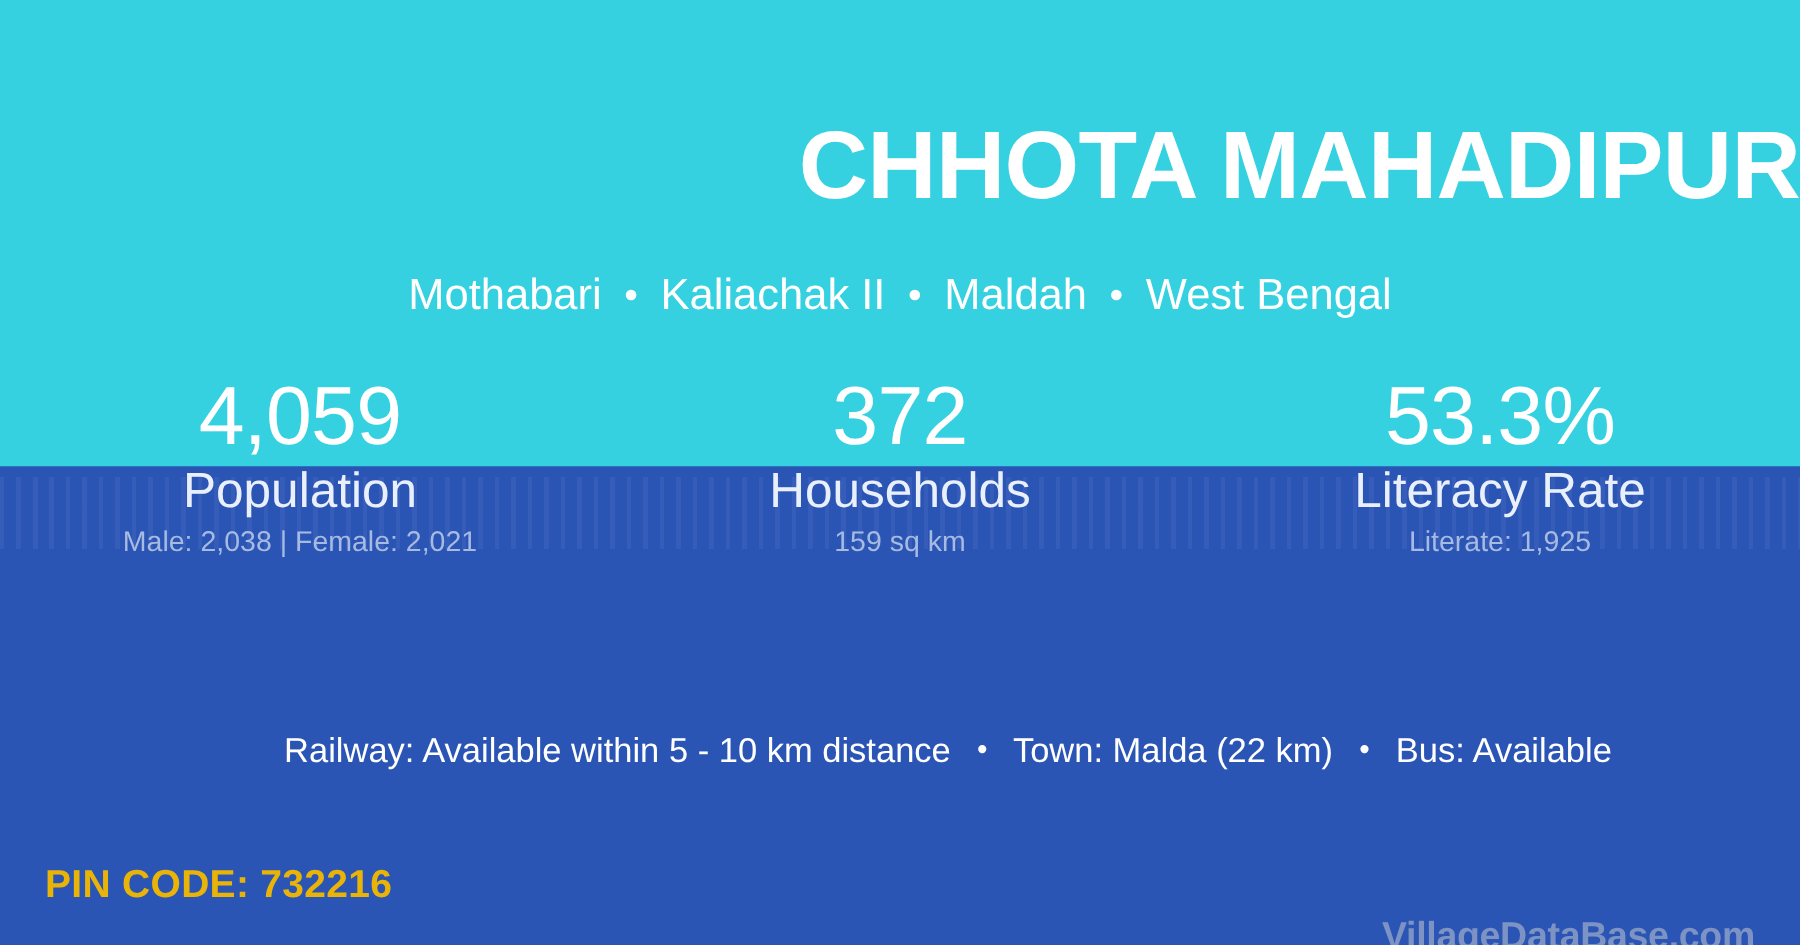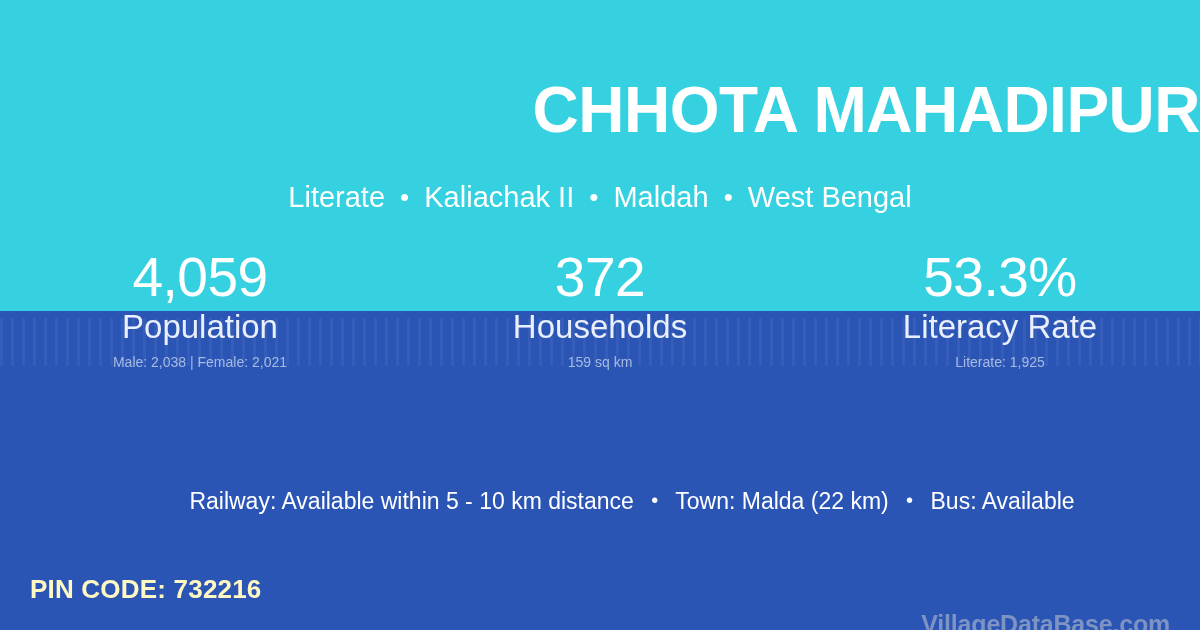--- a/index.html
+++ b/index.html
@@ -111,21 +111,21 @@
   .stat-label {
     color: #eaf0fb;
     font-size: 33px;
     font-weight: 400;
     line-height: 30px;
     margin-top: 6px;
     white-space: nowrap;
   }
   .stat-sub {
     color: #a6bae2;
-    font-size: 14px;
+    font-size: 19px;
     font-weight: 400;
     line-height: 22px;
     margin-top: 9px;
     white-space: nowrap;
   }
 
   
   #transport {
     position: absolute;
     left: 0; top: 485px;
@@ -142,21 +142,21 @@
     padding: 0 11px;
     font-size: 20px;
     vertical-align: 2px;
   }
 
   
   #pin-code {
     position: absolute;
     left: 30px;
     top: 572px;
-    color: #fef9c3;
+    color: #eab308;
     font-size: 26px;
     font-weight: 700;
     line-height: 34px;
     letter-spacing: 0.2px;
     white-space: nowrap;
   }
 
   #brand {
     position: absolute;
     right: 30px;
@@ -174,21 +174,21 @@
 
 <div id="card">
 
   <div id="band-teal"></div>
   <div id="band-blue"></div>
   <div id="watermark"></div>
 
   <h1 id="title">CHHOTA MAHADIPUR</h1>
 
   <div id="breadcrumb">
-    <span>Literate</span>
+    <span>Mothabari</span>
     <span class="sep">•</span>
     <span>Kaliachak II</span>
     <span class="sep">•</span>
     <span>Maldah</span>
     <span class="sep">•</span>
     <span>West Bengal</span>
   </div>
 
   <div id="stats">
 

